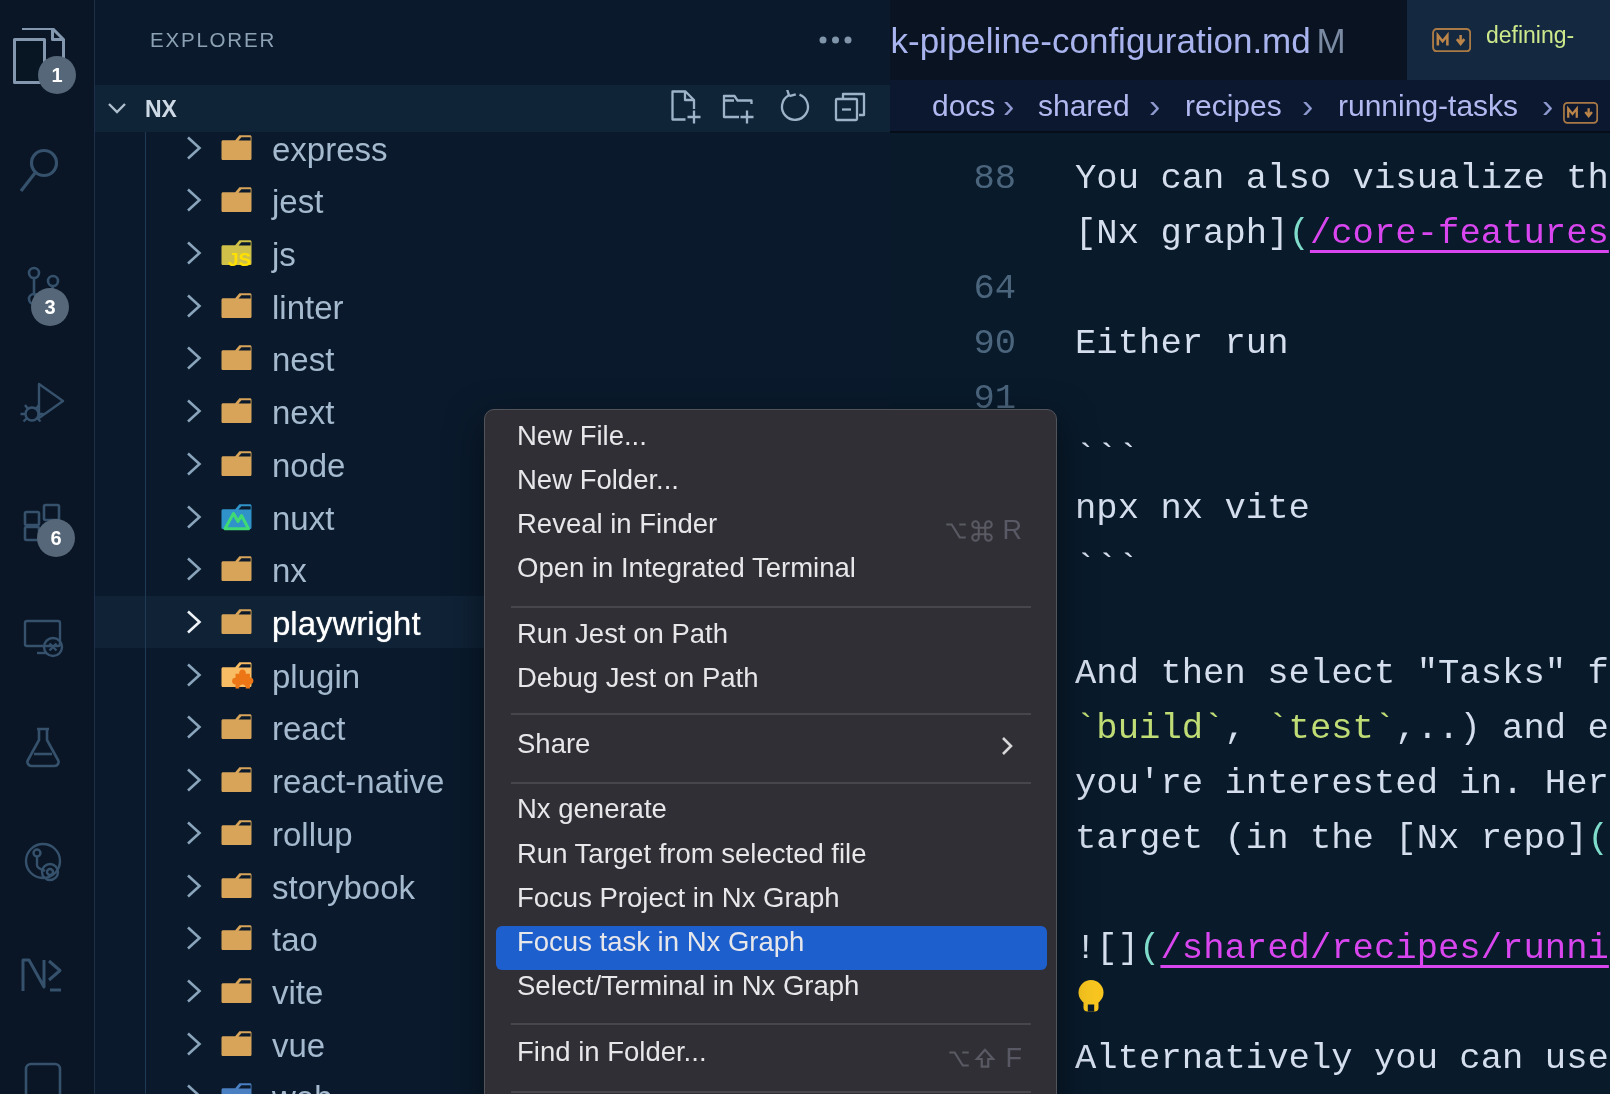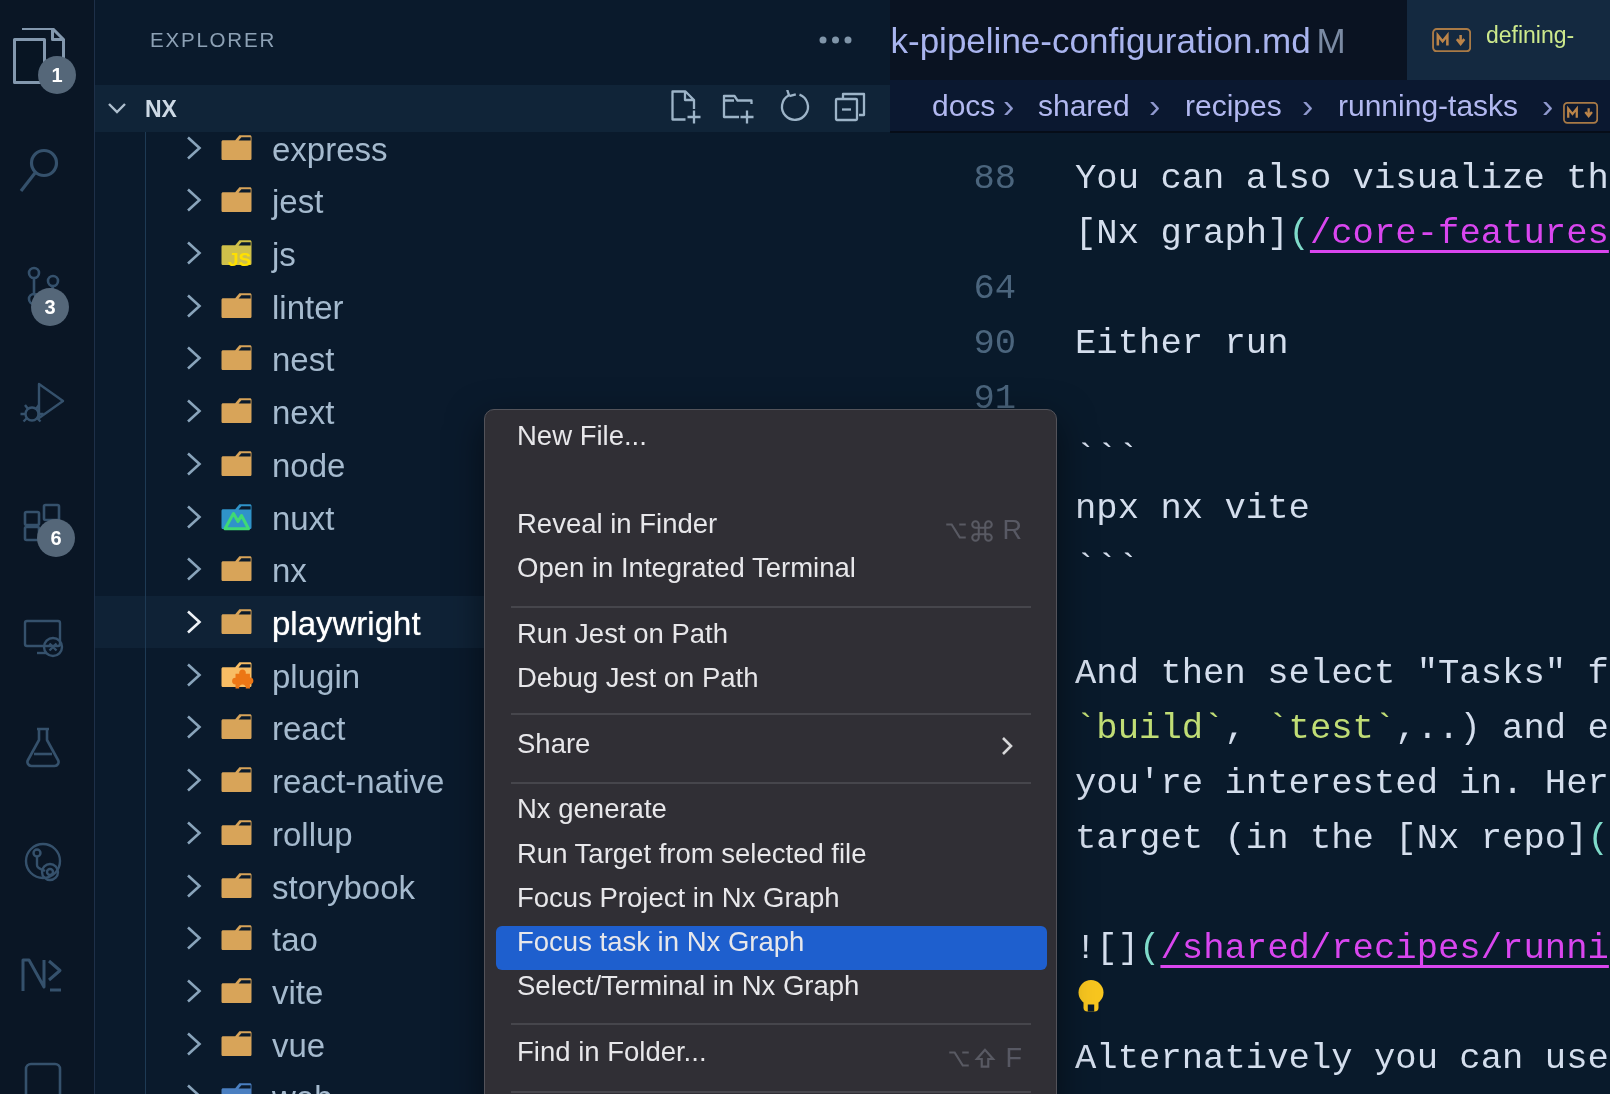--- a/index.html
+++ b/index.html
@@ -424,20 +424,23 @@
    <path d="M5.5 16.5 V7 l4.5 5.5 4.5 -5.5 V16.5" fill="none" stroke="#bb8449" stroke-width="2.4"></path>
    <path d="M27 6.5 v7.5 M23.5 10.5 l3.5 4.5 3.5 -4.5" fill="none" stroke="#bb8449" stroke-width="2.4"></path>
   </svg></span>
       </div>
   </div>
 
   <div id="menu" class="abs">
       <div class="mi" style="top:10px">
         <span class="tx">New File...</span>
       </div>
+      <div class="mi" style="top:54px">
+        <span class="tx">New Folder...</span>
+      </div>
       <div class="mi" style="top:98px">
         <span class="tx">Reveal in Finder</span>
         <span class="short"><svg width="26" height="26" viewBox="0 0 24 24" style="vertical-align:-5px">
             <path d="M3 6 h5 l7.5 12 h5.5 M15 6 h6" fill="none" stroke="#595a63" stroke-width="2"></path>
           </svg><svg width="26" height="26" viewBox="0 0 24 24" style="vertical-align:-5px">
             <path d="M9 9 H6 A3 3 0 1 1 9 6 V9 M15 9 V6 A3 3 0 1 1 18 9 H15 M15 15 H18 A3 3 0 1 1 15 18 V15 M9 15 V18 A3 3 0 1 1 6 15 H9 M9 9 H15 V15 H9 Z" fill="none" stroke="#595a63" stroke-width="1.9"></path>
           </svg>  R</span>
       </div>
       <div class="mi" style="top:142px">
         <span class="tx">Open in Integrated Terminal</span>

